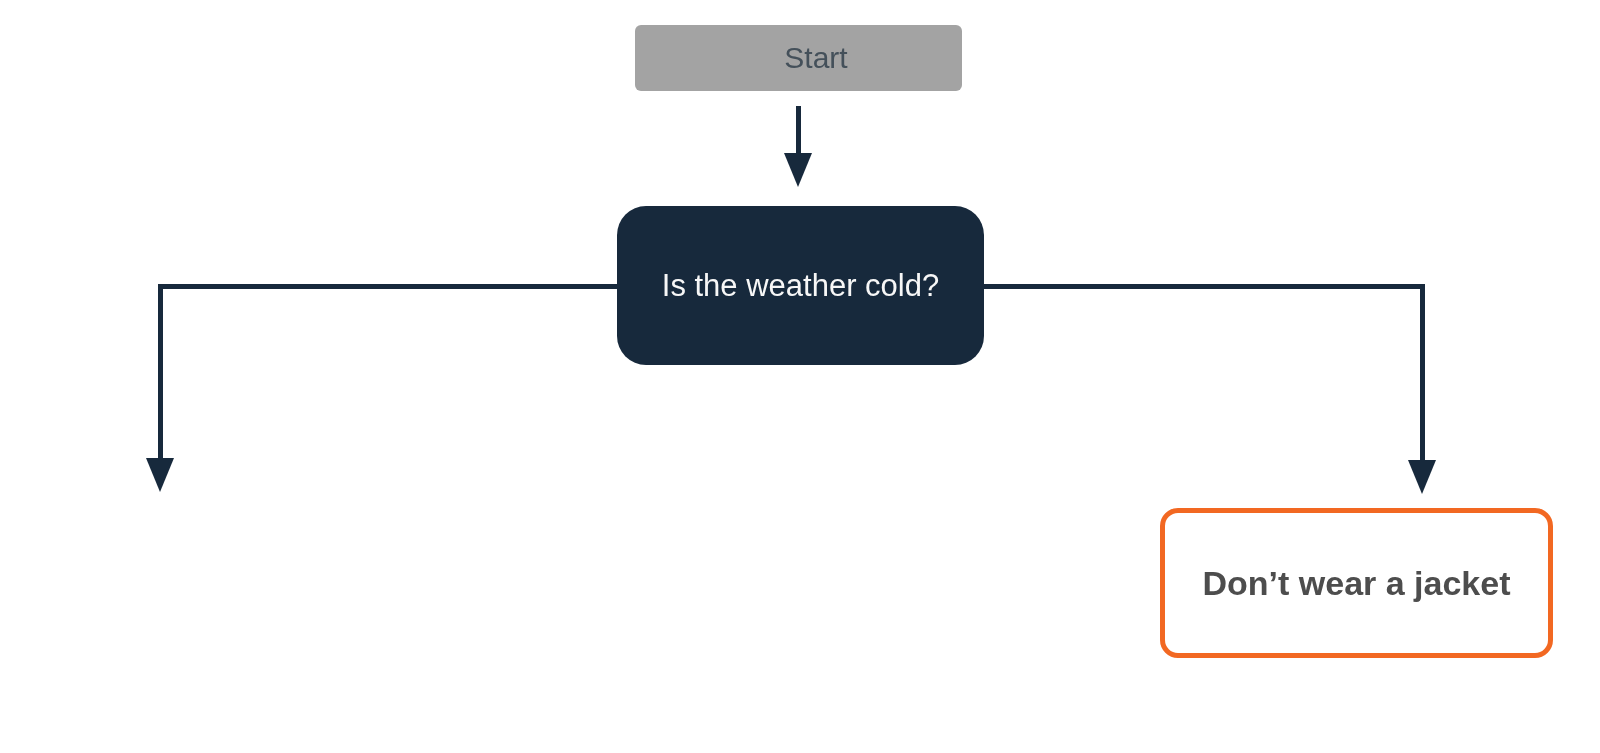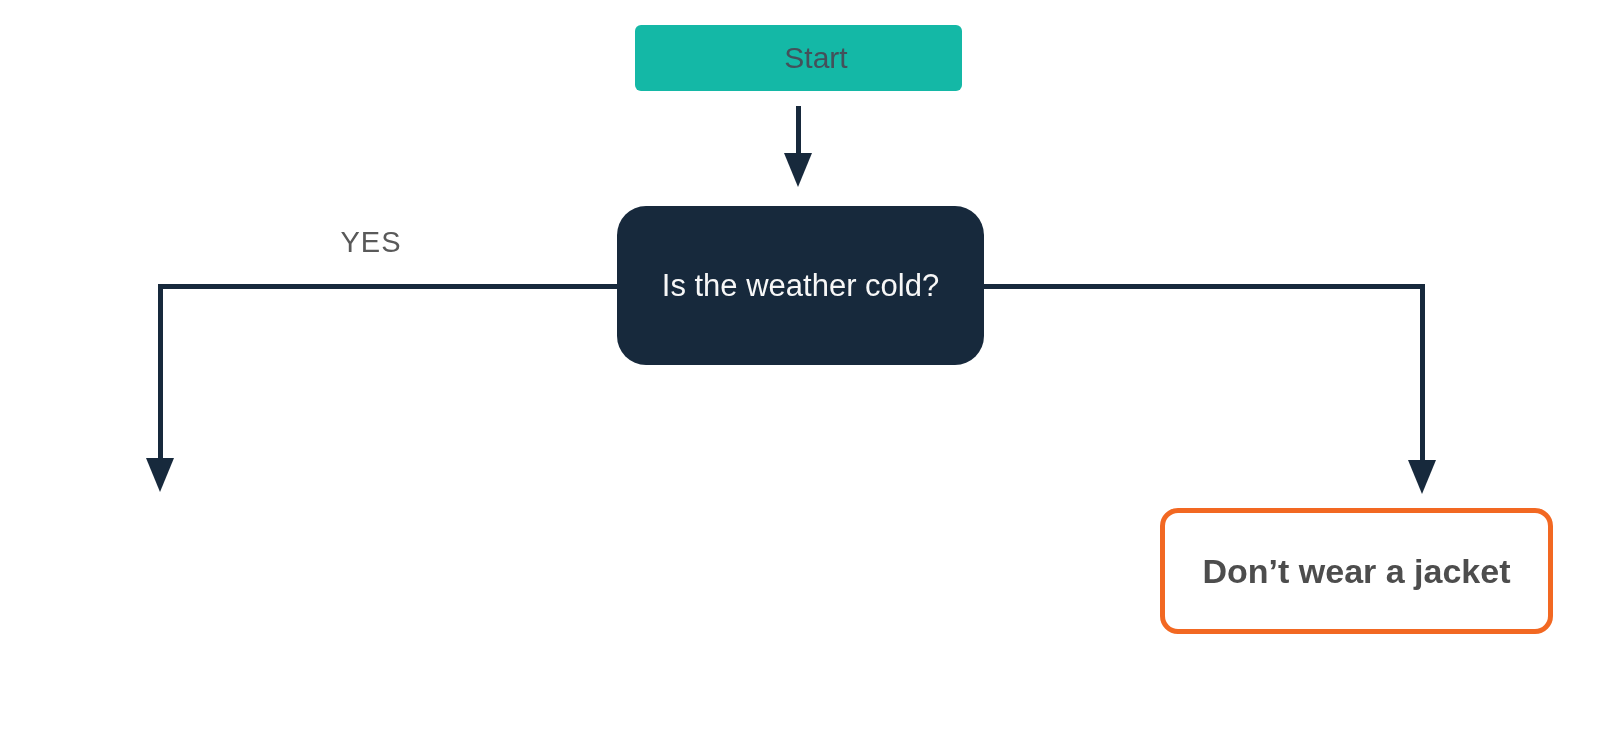--- a/index.html
+++ b/index.html
@@ -20,21 +20,21 @@
     position: absolute;
     display: flex;
     align-items: center;
     justify-content: center;
     box-sizing: border-box;
     text-align: center;
   }
   .node-start {
     left: 635px; top: 25px;
     width: 327px; height: 66px;
-    background: #14b8a6;
+    background: #a3a3a3;
     border-radius: 6px;
     color: #44505A;
     font-size: 30px;
     font-weight: 400;
     padding-left: 35px;
   }
   .node-decision {
     left: 617px; top: 206px;
     width: 367px; height: 159px;
     background: #17293C;
@@ -50,21 +50,21 @@
     color: #4D4D4D;
     font-size: 34px;
     font-weight: 700;
   }
   .node-result-yes {
     left: 28px; top: 505px;
     border: 5px solid #2EE06C;
   }
   .node-result-no {
     left: 1160px; top: 508px;
-    width: 393px; height: 126px;
+    width: 393px; height: 150px;
     border: 5px solid #F26822;
   }
   
   .line {
     position: absolute;
     background: #17293C;
   }
   .arrow-head {
     position: absolute;
     width: 0; height: 0;
@@ -101,21 +101,20 @@
 
 <div class="canvas">
 
   <div class="node node-start">Start</div>
 
   <div class="line edge-start-shaft"></div>
   <div class="arrow-head edge-start-head"></div>
 
   <div class="node node-decision">Is the weather cold?</div>
 
-  <div class="edge-label edge-label-yes">YES</div>
   <div class="line edge-yes-h"></div>
   <div class="line edge-yes-v"></div>
   <div class="arrow-head edge-yes-head"></div>
 
   <div class="line edge-no-h"></div>
   <div class="line edge-no-v"></div>
   <div class="arrow-head edge-no-head"></div>
 
 
   <div class="node node-result node-result-no">Don’t wear a jacket</div>

